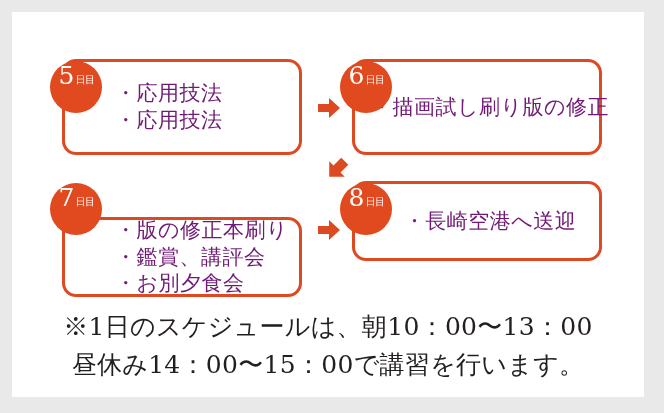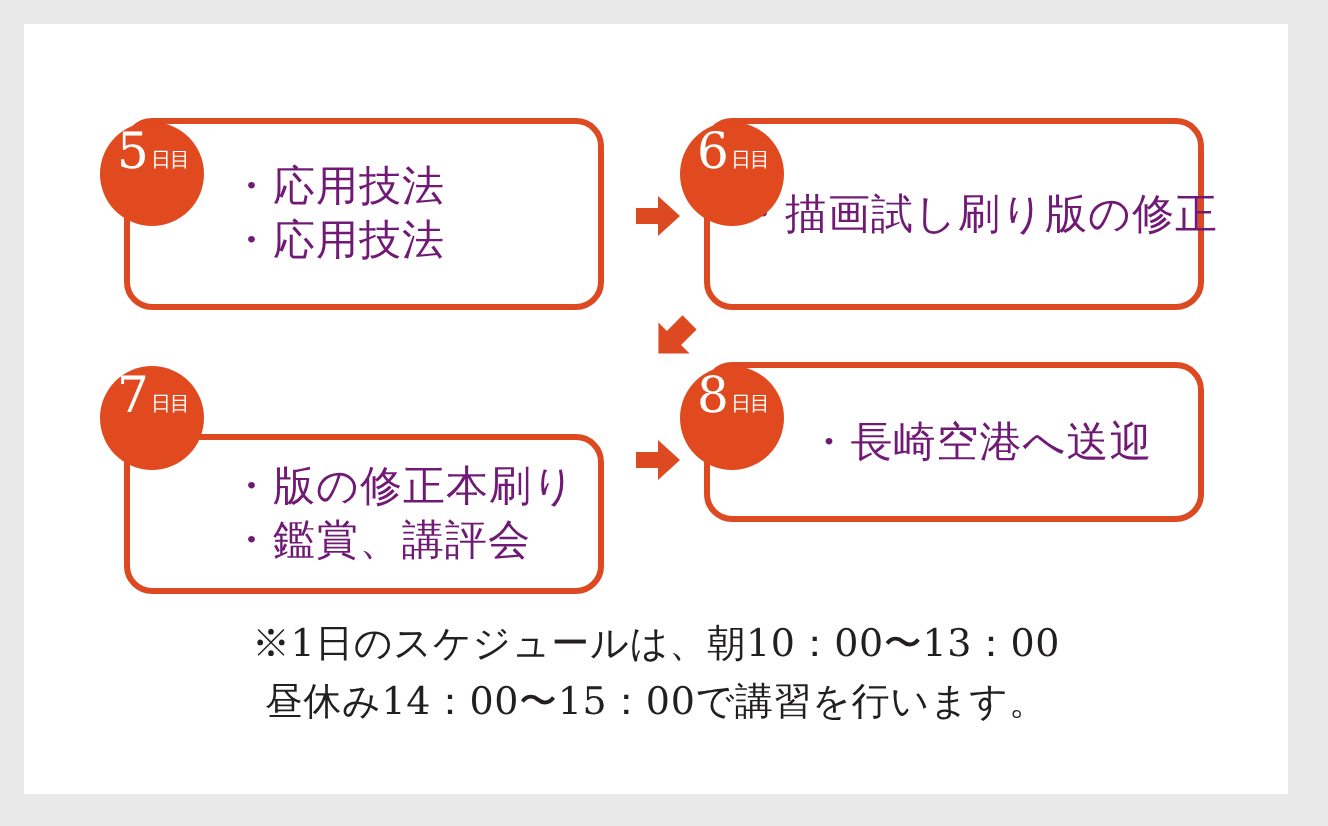--- a/index.html
+++ b/index.html
@@ -108,21 +108,21 @@
   
   #note {
     position: absolute;
     left: 0;
     top: 296px;
     width: 632px;
     text-align: center;
     color: #231f20;
   }
   .note-line {
-    font-size: 19px;
+    font-size: 25px;
     line-height: 1.5;
     letter-spacing: 0.3px;
     font-family: "DejaVu Serif", "Liberation Serif", serif;
     white-space: nowrap;
   }
 </style>
 </head>
 <body>
 
 <div id="canvas">
@@ -145,20 +145,21 @@
   </div>
   <div class="badge" id="badge-6">
     <span class="badge-num">6</span>
       <span class="badge-suffix">日目</span>
   </div>
 
   <div class="box" id="box-7">
     <div class="box-body indent-list">
       <div class="line">・版の修正本刷り</div>
       <div class="line">・鑑賞、講評会</div>
+      <div class="line">・お別夕食会</div>
     </div>
   </div>
   <div class="badge" id="badge-7">
     <span class="badge-num">7</span>
       <span class="badge-suffix">日目</span>
   </div>
 
   <div class="box" id="box-8">
     <div class="box-body centered">
       <div class="line">・長崎空港へ送迎</div>

